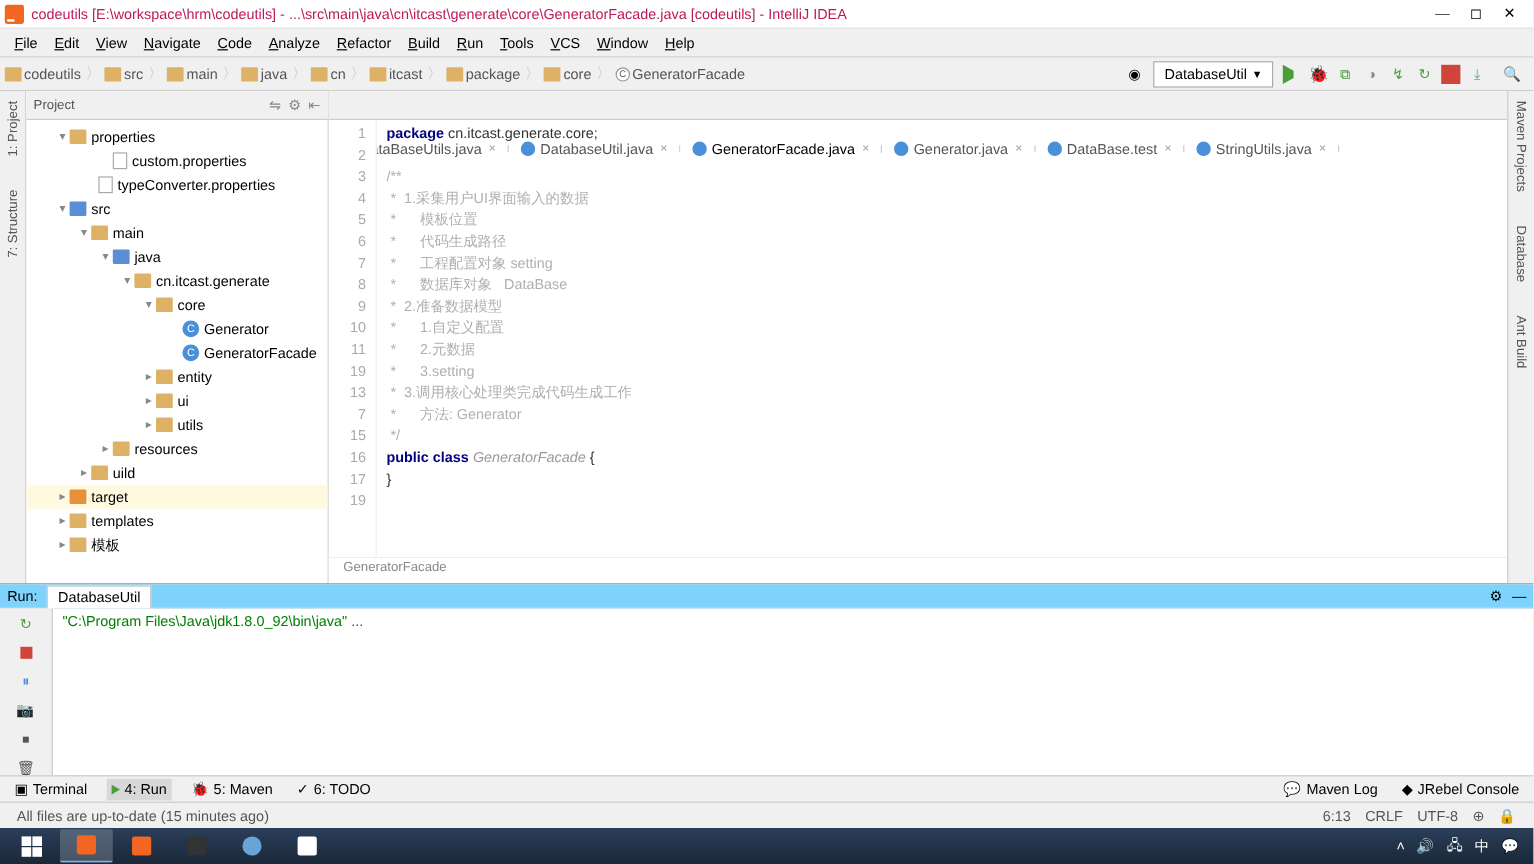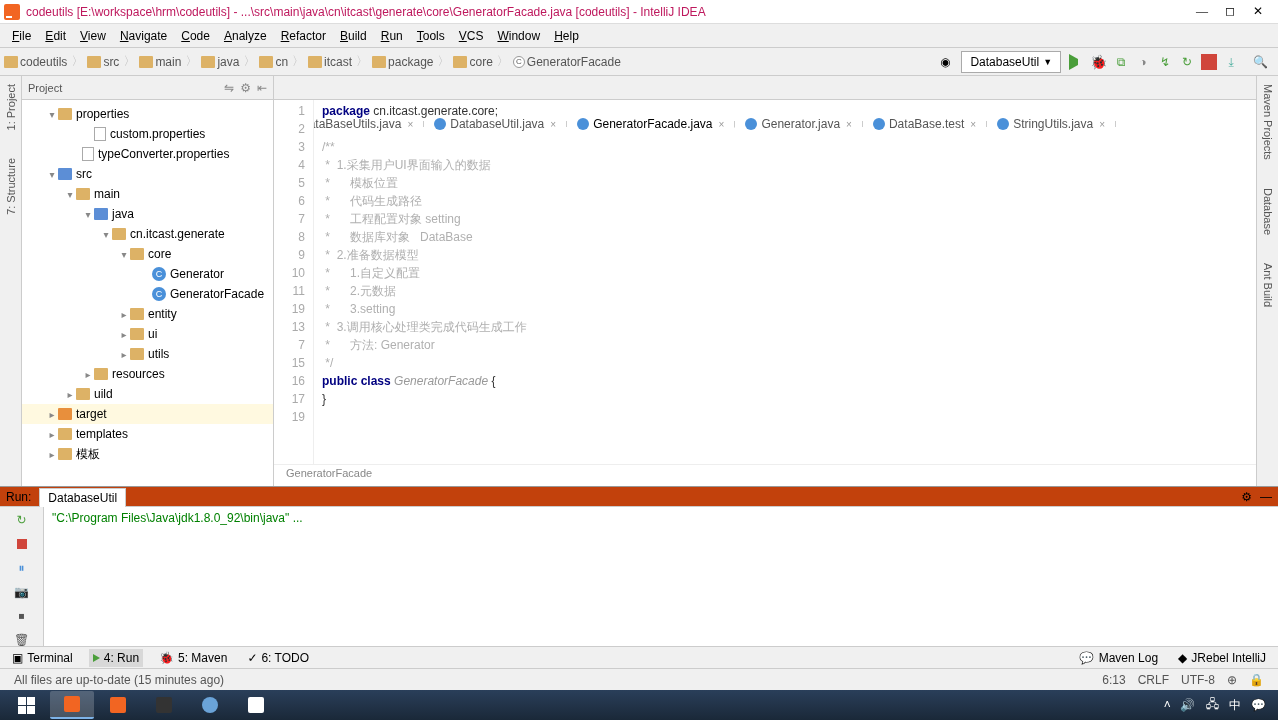--- a/index.html
+++ b/index.html
@@ -46,21 +46,21 @@
 .editor-tab .c-ico { width: 12px; height: 12px; border-radius: 50%; background: #4a90d9; }
 .editor-tab .close { color: #999; font-size: 10px; margin-left: 2px; }
 .code-area { flex: 1; display: flex; font-family: "Consolas", "Courier New", monospace; font-size: 13px; line-height: 18px; overflow: hidden; }
 .gutter-col { width: 40px; text-align: right; color: #aaa; padding: 2px 8px 2px 0; background: #fff; user-select: none; border-right: 1px solid #eee; }
 .code-col { flex: 1; padding: 2px 8px; white-space: pre; color: #333; }
 .kw { color: #000080; font-weight: bold; }
 .comment { color: #b0b0b0; }
 .classname { color: #999; font-style: italic; }
 .breadcrumb-footer { height: 22px; background: #fff; border-top: 1px solid #eee; padding: 2px 12px; color: #888; font-size: 11px; }
 .run-panel { height: 160px; border-top: 1px solid #999; display: flex; flex-direction: column; background: #fff; }
-.run-header { height: 22px; background: #c2410c; border-bottom: 1px solid #ccc; display: flex; align-items: center; padding: 0 6px; gap: 8px; font-size: 11px; }
+.run-header { height: 22px; background: #7dd3fc; border-bottom: 1px solid #ccc; display: flex; align-items: center; padding: 0 6px; gap: 8px; font-size: 11px; }
 .run-header .active-tab { background: #fff; border: 1px solid #ccc; border-bottom: none; padding: 2px 8px; position: relative; top: 1px; }
 .run-body { flex: 1; display: flex; }
 .run-sidebar { width: 44px; background: #f0f0f0; border-right: 1px solid #ccc; display: flex; flex-direction: column; align-items: center; padding: 4px 0; gap: 6px; }
 .run-sidebar div { width: 18px; height: 18px; display: flex; align-items: center; justify-content: center; cursor: pointer; color: #555; }
 .console { flex: 1; padding: 4px 8px; font-family: "Consolas", monospace; font-size: 12px; }
 .console .str { color: #008000; }
 .bottom-tabs { height: 22px; background: #f0f0f0; border-top: 1px solid #ccc; display: flex; align-items: center; padding: 0 8px; gap: 12px; font-size: 11px; }
 .bottom-tabs .tab { display: flex; align-items: center; gap: 4px; cursor: pointer; padding: 2px 4px; }
 .bottom-tabs .tab.active { background: #d8d8d8; }
 .bottom-tabs .spacer { flex: 1; }
@@ -376,21 +376,21 @@
 <div class="bottom-tabs">
   <span class="tab">▣ <span>Terminal</span></span>
   <span class="tab active">
       <span class="play-icon" style="border-left-width:7px;border-top-width:4px;border-bottom-width:4px;"></span> 
       <span>4: Run</span>
     </span>
   <span class="tab">🐞 <span>5: Maven</span></span>
   <span class="tab">✓ <span>6: TODO</span></span>
   <span class="spacer"></span>
   <span class="tab">💬 <span>Maven Log</span></span>
-  <span class="tab">◆ <span>JRebel IntelliJ</span></span>
+  <span class="tab">◆ <span>JRebel Console</span></span>
 </div>
 
 <div class="statusbar">
   <span>All files are up-to-date (15 minutes ago)</span>
   <span class="spacer"></span>
   <span>6:13</span>
   <span>CRLF</span>
   <span>UTF-8</span>
   <span>⊕</span>
   <span>🔒</span>

